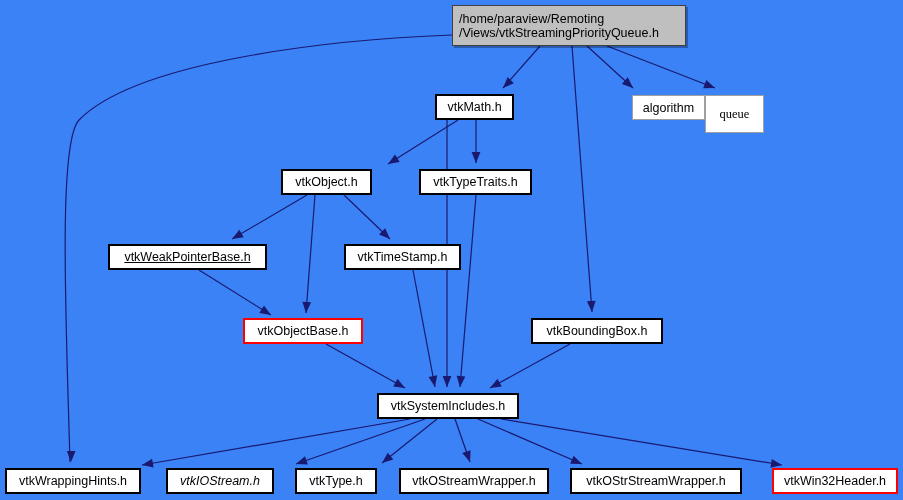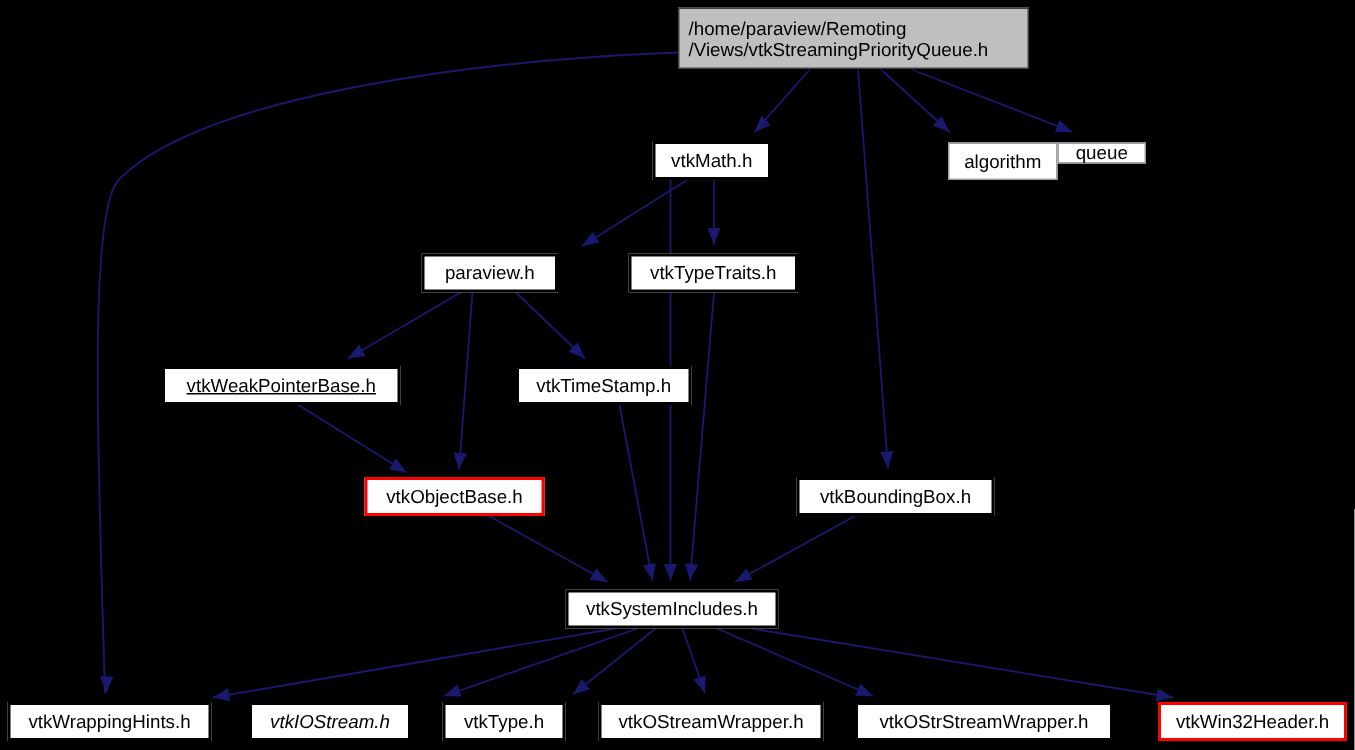--- a/index.html
+++ b/index.html
@@ -53,21 +53,21 @@
   .node.red {
     border: 2px solid #ff0000;
   }
   .node.gray {
     border: 1px solid #a0a0a0;
   }
 </style>
 </head>
 <body>
 
-<div id="graph" style="width: 903px; height: 500px; background: #000000;">
+<div id="graph" style="width: 903px; height: 500px; background: #3b82f6;">
   <svg id="edges" viewBox="0 0 903 500" xmlns="http://www.w3.org/2000/svg">
       <path d="M 540,46 L 503,88" fill="none" stroke="#191970" stroke-width="1.2"></path>
       <polygon points="0,0 -11,-4.4 -11,4.4" fill="#191970" transform="translate(503,88) rotate(135)"></polygon>
       <path d="M 587,46 L 633,88" fill="none" stroke="#191970" stroke-width="1.2"></path>
       <polygon points="0,0 -11,-4.4 -11,4.4" fill="#191970" transform="translate(633,88) rotate(42)"></polygon>
       <path d="M 607,46 L 715,88" fill="none" stroke="#191970" stroke-width="1.2"></path>
       <polygon points="0,0 -11,-4.4 -11,4.4" fill="#191970" transform="translate(715,88) rotate(21)"></polygon>
       <path d="M 572,46 L 592,312" fill="none" stroke="#191970" stroke-width="1.2"></path>
       <polygon points="0,0 -11,-4.4 -11,4.4" fill="#191970" transform="translate(592,312) rotate(86)"></polygon>
       <path d="M 452,35 C 320,40 135,63 79,120 C 58,142 66,320 70,462" fill="none" stroke="#191970" stroke-width="1.2"></path>
@@ -104,22 +104,22 @@
       <polygon points="0,0 -11,-4.4 -11,4.4" fill="#191970" transform="translate(470,462) rotate(71)"></polygon>
       <path d="M 478,419 L 582,464" fill="none" stroke="#191970" stroke-width="1.2"></path>
       <polygon points="0,0 -11,-4.4 -11,4.4" fill="#191970" transform="translate(582,464) rotate(23)"></polygon>
       <path d="M 501,419 L 782,465" fill="none" stroke="#191970" stroke-width="1.2"></path>
       <polygon points="0,0 -11,-4.4 -11,4.4" fill="#191970" transform="translate(782,465) rotate(9)"></polygon>
     </svg>
 <div class="node root" style="left: 452px; top: 5px; width: 234px; height: 41px; background: rgb(191, 191, 191); border-color: rgb(64, 64, 64);">/home/paraview/Remoting
 /Views/vtkStreamingPriorityQueue.h</div>
     <div class="node bold" style="left: 435px; top: 94px; width: 79px; height: 26px; border-color: rgb(0, 0, 0);">vtkMath.h</div>
     <div class="node gray" style="left: 632px; top: 95px; width: 73px; height: 25px; border-color: rgb(160, 160, 160);">algorithm</div>
-    <div class="node gray" style="left: 705px; top: 95px; width: 59px; height: 14px; border-color: rgb(160, 160, 160);">queue</div>
-    <div class="node bold" style="left: 281px; top: 169px; width: 91px; height: 26px; border-color: rgb(0, 0, 0);">paraview.h</div>
+    <div class="node gray" style="left: 705px; top: 95px; width: 59px; height: 38px; border-color: rgb(160, 160, 160); font-family: Liberation Serif, serif;">queue</div>
+    <div class="node bold" style="left: 281px; top: 169px; width: 91px; height: 26px; border-color: rgb(0, 0, 0);">vtkObject.h</div>
     <div class="node bold" style="left: 419px; top: 169px; width: 113px; height: 26px; border-color: rgb(0, 0, 0);">vtkTypeTraits.h</div>
     <div class="node bold" style="left: 108px; top: 244px; width: 159px; height: 26px; border-color: rgb(0, 0, 0); text-decoration: underline;">vtkWeakPointerBase.h</div>
     <div class="node bold" style="left: 344px; top: 244px; width: 117px; height: 26px; border-color: rgb(0, 0, 0); text-align: right;">vtkTimeStamp.h</div>
     <div class="node red" style="left: 243px; top: 318px; width: 120px; height: 26px; border-color: rgb(255, 0, 0);">vtkObjectBase.h</div>
     <div class="node bold" style="left: 531px; top: 318px; width: 132px; height: 26px; border-color: rgb(0, 0, 0);">vtkBoundingBox.h</div>
     <div class="node bold" style="left: 377px; top: 393px; width: 142px; height: 26px; border-color: rgb(0, 0, 0);">vtkSystemIncludes.h</div>
     <div class="node bold" style="left: 5px; top: 468px; width: 136px; height: 26px; border-color: rgb(0, 0, 0);">vtkWrappingHints.h</div>
     <div class="node bold" style="left: 166px; top: 468px; width: 108px; height: 26px; border-color: rgb(0, 0, 0); font-style: italic;">vtkIOStream.h</div>
     <div class="node bold" style="left: 295px; top: 468px; width: 82px; height: 26px; border-color: rgb(0, 0, 0);">vtkType.h</div>
     <div class="node bold" style="left: 399px; top: 468px; width: 150px; height: 26px; border-color: rgb(0, 0, 0);">vtkOStreamWrapper.h</div>

